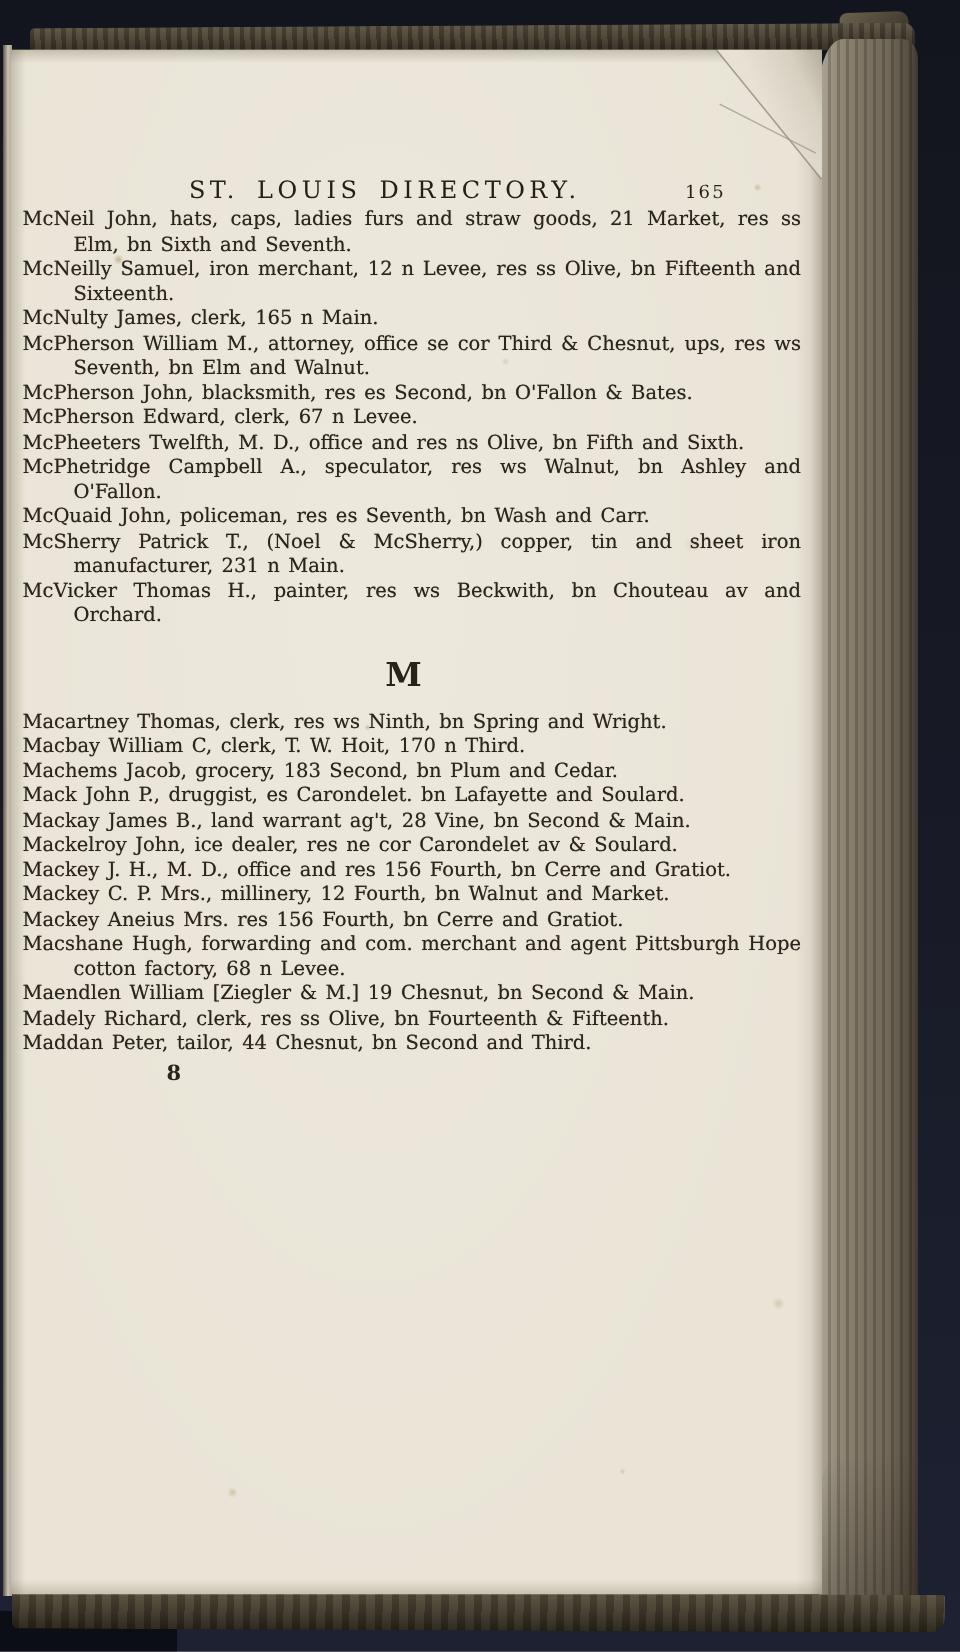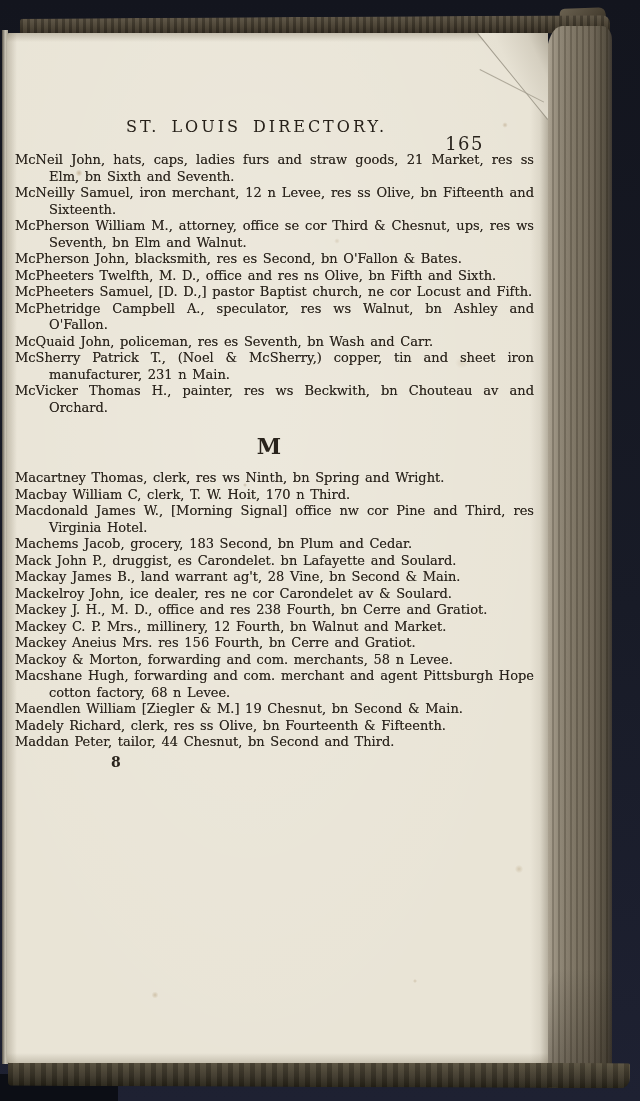--- a/index.html
+++ b/index.html
@@ -111,26 +111,26 @@
   .page-header { position: relative; height: 22px; }
   .page-title {
     text-align: center;
     margin-right: 36px;
     font-size: 16px;
     letter-spacing: 3px;
     word-spacing: 4px;
     color: #262019;
   }
   .page-number {
-    position: absolute; right: 50px; top: 16px;
-    font-size: 18px; letter-spacing: 1.5px;
-  }
-
-  
-  .entries { margin-top: 13px; }
+    position: absolute; right: 50px; top: 4px;
+    font-size: 12px; letter-spacing: 1.5px;
+  }
+
+  
+  .entries { }
   .entry {
     margin: 0;
     padding-left: 34px;
     text-indent: -34px;
     font-size: 13px;
     line-height: 16.5px;
     text-align: justify;
     word-spacing: 1.5px;
     color: #2a241d;
     text-shadow: 0 0 0.5px rgba(42,33,22,.55);
@@ -172,42 +172,41 @@
 
     <header class="page-header">
       <div class="page-title">ST. LOUIS DIRECTORY.</div>
       <div class="page-number">165</div>
     </header>
 
     <main class="entries">
 
       <p class="entry">McNeil John, hats, caps, ladies furs and straw goods, 21 Market, res ss Elm, bn Sixth and Seventh.</p>
       <p class="entry">McNeilly Samuel, iron merchant, 12 n Levee, res ss Olive, bn Fifteenth and Sixteenth.</p>
+      <p class="entry">McNulty James, clerk, 165 n Main.</p>
       <p class="entry">McPherson William M., attorney, office se cor Third &amp; Chesnut, ups, res ws Seventh, bn Elm and Walnut.</p>
       <p class="entry">McPherson John, blacksmith, res es Second, bn O'Fallon &amp; Bates.</p>
+      <p class="entry">McPherson Edward, clerk, 67 n Levee.</p>
       <p class="entry">McPheeters Twelfth, M. D., office and res ns Olive, bn Fifth and Sixth.</p>
-      <p class="entry">McPheeters Samuel, [D. D.,] pastor Baptist church, ne cor Locust and Fifth.</p>
       <p class="entry">McPhetridge Campbell A., speculator, res ws Walnut, bn Ashley and O'Fallon.</p>
       <p class="entry">McQuaid John, policeman, res es Seventh, bn Wash and Carr.</p>
       <p class="entry">McSherry Patrick T., (Noel &amp; McSherry,) copper, tin and sheet iron manufacturer, 231 n Main.</p>
       <p class="entry">McVicker Thomas H., painter, res ws Beckwith, bn Chouteau av and Orchard.</p>
 
       <h2 class="section-letter">M</h2>
 
       <p class="entry">Macartney Thomas, clerk, res ws Ninth, bn Spring and Wright.</p>
       <p class="entry">Macbay William C, clerk, T. W. Hoit, 170 n Third.</p>
-      <p class="entry">Macdonald James W., [Morning Signal] office nw cor Pine and Third, res Virginia Hotel.</p>
       <p class="entry">Machems Jacob, grocery, 183 Second, bn Plum and Cedar.</p>
       <p class="entry">Mack John P., druggist, es Carondelet. bn Lafayette and Soulard.</p>
       <p class="entry">Mackay James B., land warrant ag't, 28 Vine, bn Second &amp; Main.</p>
       <p class="entry">Mackelroy John, ice dealer, res ne cor Carondelet av &amp; Soulard.</p>
-      <p class="entry">Mackey J. H., M. D., office and res 238 Fourth, bn Cerre and Gratiot.</p>
+      <p class="entry">Mackey J. H., M. D., office and res 156 Fourth, bn Cerre and Gratiot.</p>
       <p class="entry">Mackey C. P. Mrs., millinery, 12 Fourth, bn Walnut and Market.</p>
       <p class="entry">Mackey Aneius Mrs. res 156 Fourth, bn Cerre and Gratiot.</p>
-      <p class="entry">Mackoy &amp; Morton, forwarding and com. merchants, 58 n Levee.</p>
       <p class="entry">Macshane Hugh, forwarding and com. merchant and agent Pittsburgh Hope cotton factory, 68 n Levee.</p>
       <p class="entry">Maendlen William [Ziegler &amp; M.] 19 Chesnut, bn Second &amp; Main.</p>
       <p class="entry">Madely Richard, clerk, res ss Olive, bn Fourteenth &amp; Fifteenth.</p>
       <p class="entry">Maddan Peter, tailor, 44 Chesnut, bn Second and Third.</p>
 
       <div class="signature-mark">8</div>
 
     </main>
   </div>
 </div>

